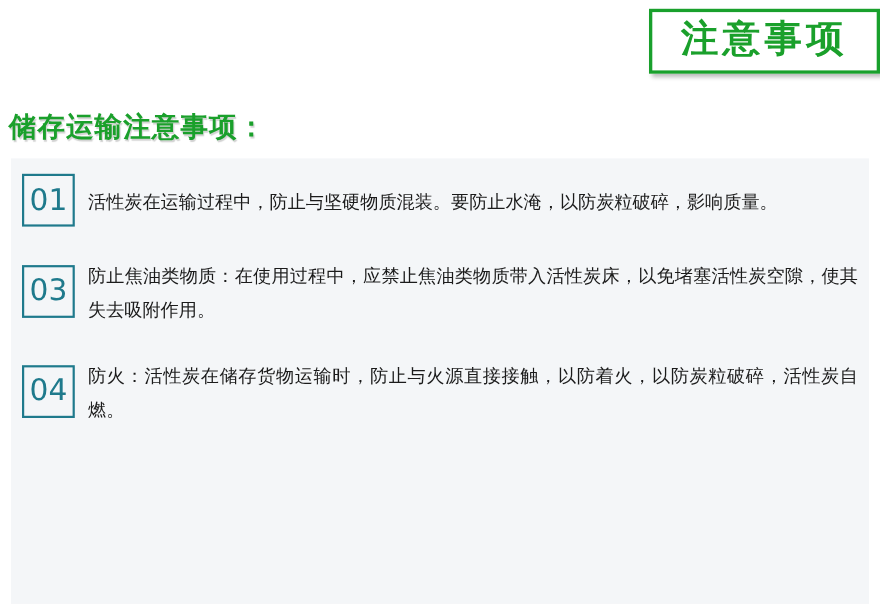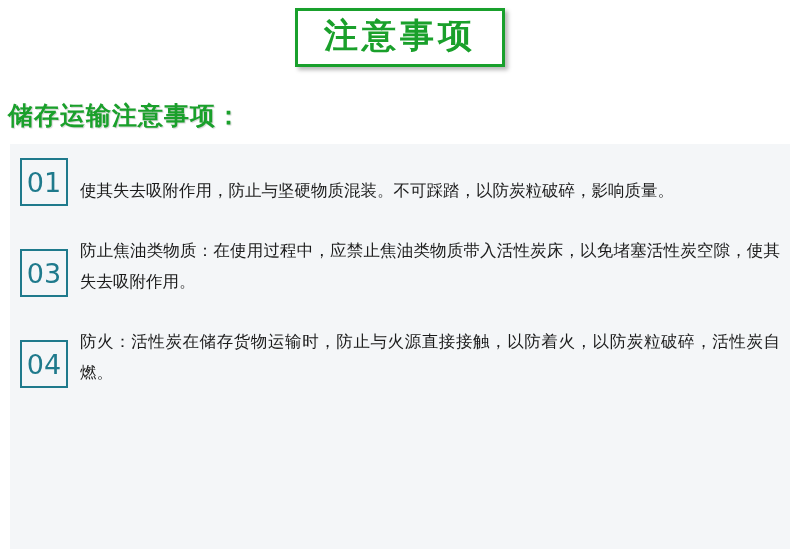--- a/index.html
+++ b/index.html
@@ -17,21 +17,21 @@
     position: relative;
     width: 800px;
     height: 550px;
     box-sizing: border-box;
   }
 
   
   .title-banner-wrap {
     width: 100%;
     display: flex;
-    justify-content: center;
+    justify-content: flex-end;
     padding-top: 8px;
   }
   .title-banner {
     border: 3px solid #19a02c;
     padding: 6px 26px 10px 26px;
     box-shadow: 3px 3px 4px rgba(0,0,0,0.28);
     background: #ffffff;
   }
   .title-banner-text {
     font-family: "DejaVu Sans", "Liberation Sans", sans-serif;
@@ -57,21 +57,21 @@
   
   .panel {
     margin: 12px 10px 0 10px;
     background: #f4f6f8;
     padding: 14px 10px 10px 10px;
     box-sizing: border-box;
     height: 405px;
   }
   .item {
     display: flex;
-    align-items: flex-end;
+    align-items: center;
     margin-bottom: 26px;
   }
   .item:last-child {
     margin-bottom: 4px;
   }
   .num-box {
     flex: 0 0 auto;
     width: 48px;
     height: 48px;
     border: 2px solid #1f7a8c;
@@ -106,21 +106,21 @@
       <div class="title-banner-text">注意事项</div>
     </div>
   </div>
 
   <div class="section-heading">储存运输注意事项：</div>
 
   <div class="panel">
 
     <div class="item">
       <div class="num-box">01</div>
-      <div class="item-text">使其失去吸附作用，防止与坚硬物质混装。不可踩踏，以防炭粒破碎，影响质量。</div>
+      <div class="item-text">活性炭在运输过程中，防止与坚硬物质混装。要防止水淹，以防炭粒破碎，影响质量。</div>
     </div>
 
 
     <div class="item">
       <div class="num-box">03</div>
       <div class="item-text">防止焦油类物质：在使用过程中，应禁止焦油类物质带入活性炭床，以免堵塞活性炭空隙，使其失去吸附作用。</div>
     </div>
 
     <div class="item">
       <div class="num-box">04</div>

